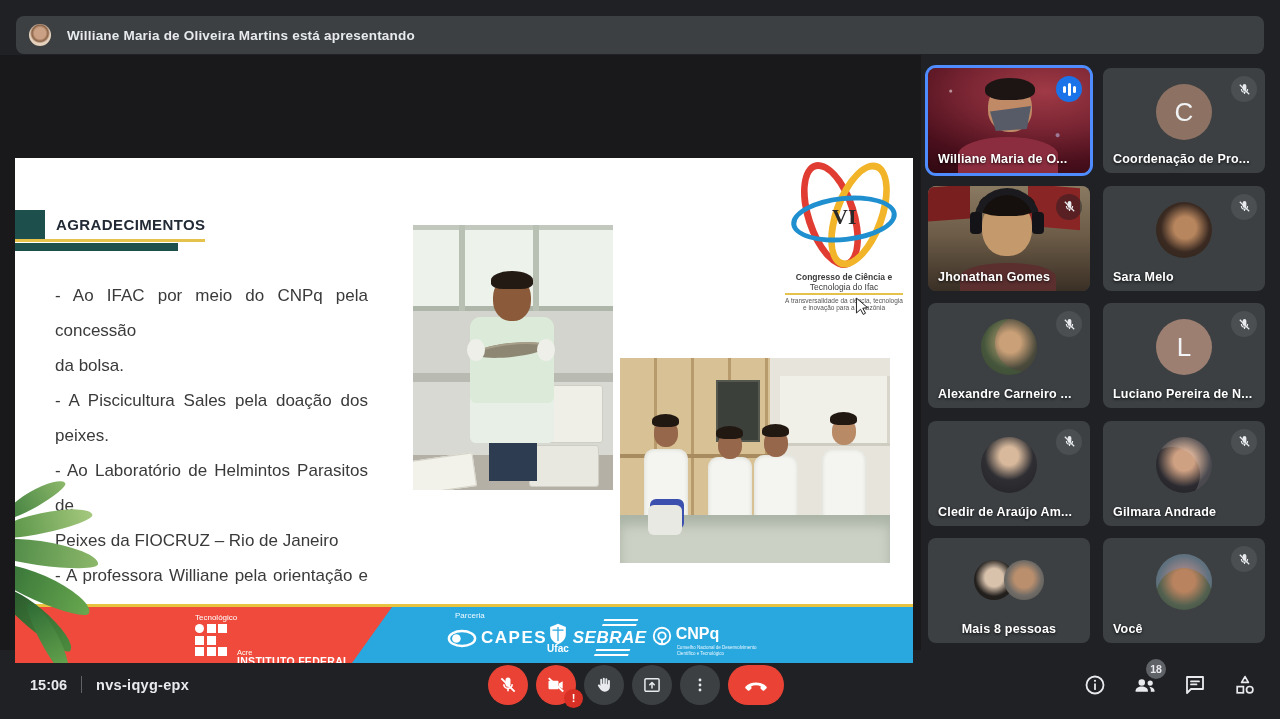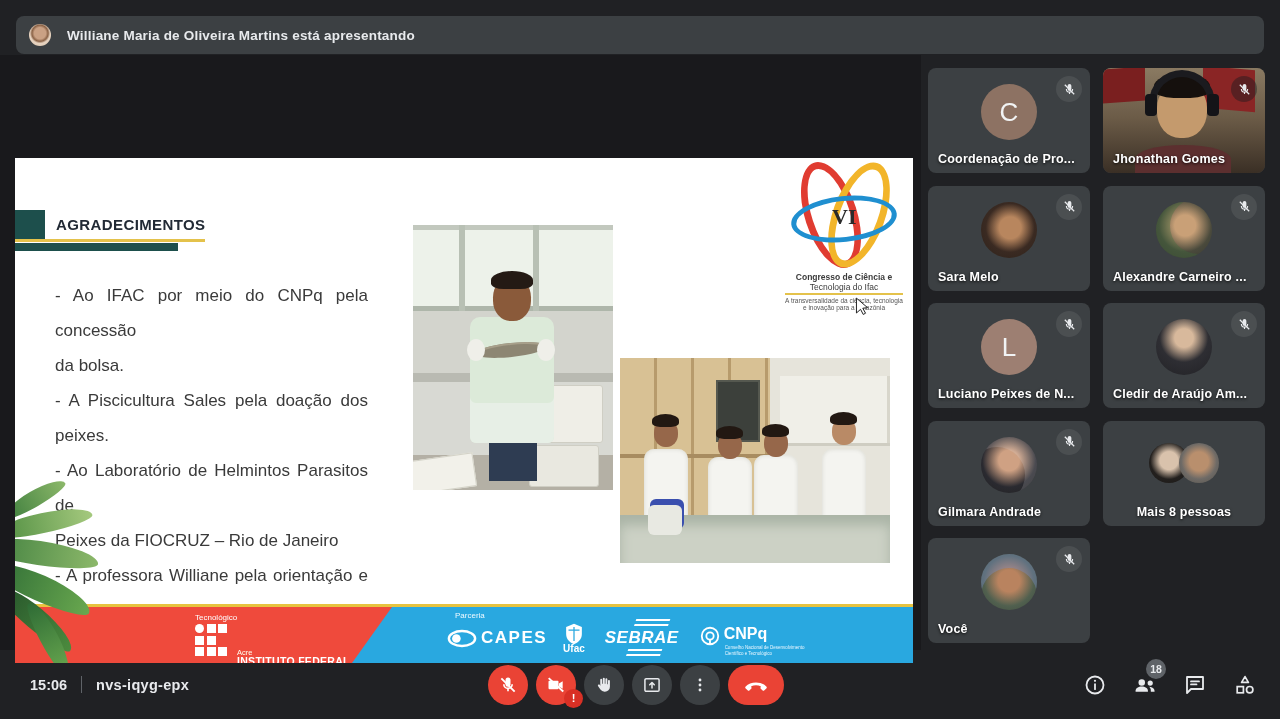--- a/index.html
+++ b/index.html
@@ -92,21 +92,21 @@
   .sf-yellow { position:absolute; left:0; top:446px; width:898px; height:3px; background:#e7c33f; z-index:2; }
   .sf-blue { position:absolute; left:0; top:449px; width:898px; height:56px; background:#29a8e0; z-index:2; }
   .sf-red { position:absolute; left:0; top:449px; width:430px; height:56px; background:#ef4a3c; z-index:3;
     clip-path: polygon(0 0, 377px 0, 337px 100%, 0 100%); }
   .sf-realizacao { position:absolute; left:180px; top:455px; font-size:8px; color:#ffffff; z-index:4; }
   .if-logo { position:absolute; left:180px; top:466px; display:grid; grid-template-columns:9px 9px 9px; grid-auto-rows:9px; gap:2.5px; z-index:4; }
   .if-cell { background:#fff; } .if-cell.round { border-radius:50%; } .if-cell.off { background:transparent; }
   .if-text { position:absolute; left:222px; top:477px; font-size:10.5px; font-weight:bold; color:#fff; letter-spacing:.3px; z-index:4;margin-top:20px; }
   .if-sub { position:absolute; left:222px; top:490px; font-size:7.5px; color:#ffe; z-index:4; }
   .sf-parceria { position:absolute; left:440px; top:453px; font-size:8px; color:#eef9ff; z-index:4; }
-  .parceria-row { position:absolute; left:432px; top:464px; height:32px; display:flex; align-items:center; gap:16px; z-index:4; }
+  .parceria-row { position:absolute; left:432px; top:464px; height:32px; display:flex; align-items:center; z-index:4; }
   .capes { display:flex; align-items:center; gap:4px; }
   .capes-text { font-size:17px; font-weight:bold; color:#fff; letter-spacing:1.5px; }
   .ufac { display:flex; flex-direction:column; align-items:center; }
   .ufac-text { font-size:10px; font-weight:bold; color:#fff; margin-top:-2px; }
   .sebrae { position:relative; font-size:17px; font-weight:bold; font-style:italic; color:#fff; letter-spacing:.5px; padding:0 4px; }
   .seb-bars-t { position:absolute; left:34px; top:-9px; width:34px; height:8px;
      background: repeating-linear-gradient(180deg,#fff 0 2px, transparent 2px 5px); transform:skewX(-18deg); }
   .seb-bars-b { position:absolute; left:26px; bottom:-9px; width:34px; height:8px;
      background: repeating-linear-gradient(180deg,#fff 0 2px, transparent 2px 5px); transform:skewX(-18deg); }
   .cnpq { display:flex; align-items:flex-start; gap:3px; position:relative; top:-2px; }
@@ -333,20 +333,34 @@
     </div>
   </div>
 </div>
 
 <svg class="cursor" width="18" height="20" viewBox="0 0 16 18">
   <path d="M3 1l10 8.6-4.3.5 2.5 4.5-2.1 1.1-2.4-4.6L3 14.4z" fill="#fff" stroke="#222" stroke-width="0.9"></path>
 </svg>
 
 <div class="sidebar">
 
+  <div class="tile active">
+    <div class="vid vid-w">
+      <div class="vw-shirt"></div>
+        <div class="vw-head"></div>
+        <div class="vw-hair"></div>
+        <div class="vw-mask"></div>
+    </div>
+    <div class="audio-ind">
+        <span></span>
+        <span></span>
+        <span></span>
+      </div>
+    <div class="tname">Williane Maria de O...</div>
+  </div>
 
   <div class="tile">
     <div class="avatar av-brown1">C</div>
     <div class="micoff on-gray">
       <svg width="15" height="15" viewBox="0 0 24 24">
           <path d="M12 14a3 3 0 0 0 3-3V6a3 3 0 0 0-6 0v5a3 3 0 0 0 3 3z" fill="#e8eaed"></path>
           <path d="M17 11a5 5 0 0 1-10 0" stroke="#e8eaed" stroke-width="1.8" fill="none"></path>
           <path d="M12 16v3.2" stroke="#e8eaed" stroke-width="1.8"></path>
           <path d="M4.5 4.5l15 15" stroke="#e8eaed" stroke-width="2"></path>
         </svg>
@@ -405,21 +419,21 @@
   <div class="tile">
     <div class="avatar av-brown2">L</div>
     <div class="micoff on-gray">
       <svg width="15" height="15" viewBox="0 0 24 24">
           <path d="M12 14a3 3 0 0 0 3-3V6a3 3 0 0 0-6 0v5a3 3 0 0 0 3 3z" fill="#e8eaed"></path>
           <path d="M17 11a5 5 0 0 1-10 0" stroke="#e8eaed" stroke-width="1.8" fill="none"></path>
           <path d="M12 16v3.2" stroke="#e8eaed" stroke-width="1.8"></path>
           <path d="M4.5 4.5l15 15" stroke="#e8eaed" stroke-width="2"></path>
         </svg>
     </div>
-    <div class="tname">Luciano Peixes de N...</div>
+    <div class="tname">Luciano Pereira de N...</div>
   </div>
 
   <div class="tile">
     <div class="avatar av-cledir"></div>
     <div class="micoff on-gray">
       <svg width="15" height="15" viewBox="0 0 24 24">
           <path d="M12 14a3 3 0 0 0 3-3V6a3 3 0 0 0-6 0v5a3 3 0 0 0 3 3z" fill="#e8eaed"></path>
           <path d="M17 11a5 5 0 0 1-10 0" stroke="#e8eaed" stroke-width="1.8" fill="none"></path>
           <path d="M12 16v3.2" stroke="#e8eaed" stroke-width="1.8"></path>
           <path d="M4.5 4.5l15 15" stroke="#e8eaed" stroke-width="2"></path>

